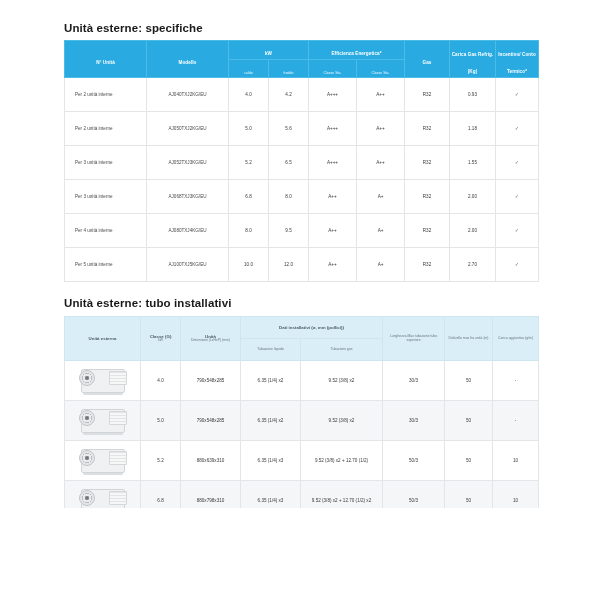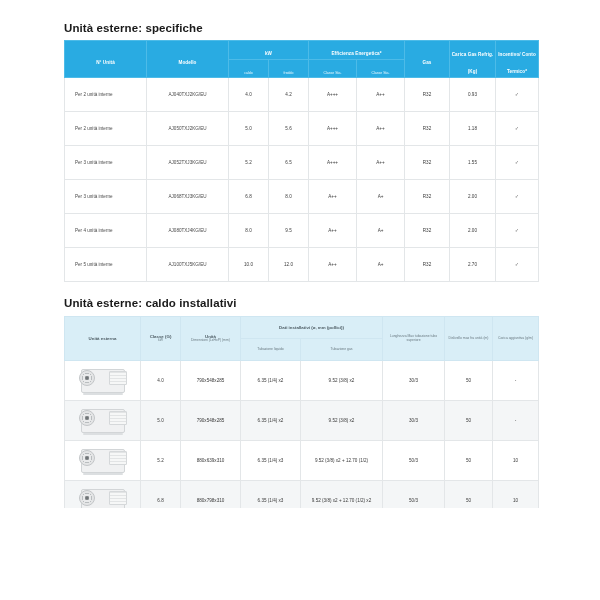--- a/index.html
+++ b/index.html
@@ -280,21 +280,21 @@
         <td>12.0</td>
         <td>A++</td>
         <td>A+</td>
         <td>R32</td>
         <td>2.70</td>
         <td class="tick">✓</td>
       </tr>
     </tbody>
   </table>
 
-  <div id="title2" class="section-title">Unità esterne: caldo installativi</div>
+  <div id="title2" class="section-title">Unità esterne: tubo installativi</div>
 
   <table id="table2">
     <colgroup>
       <col style="width:76px">
         <col style="width:40px">
         <col style="width:60px">
       <col style="width:60px">
         <col style="width:82px">
       <col style="width:62px">
         <col style="width:48px">

